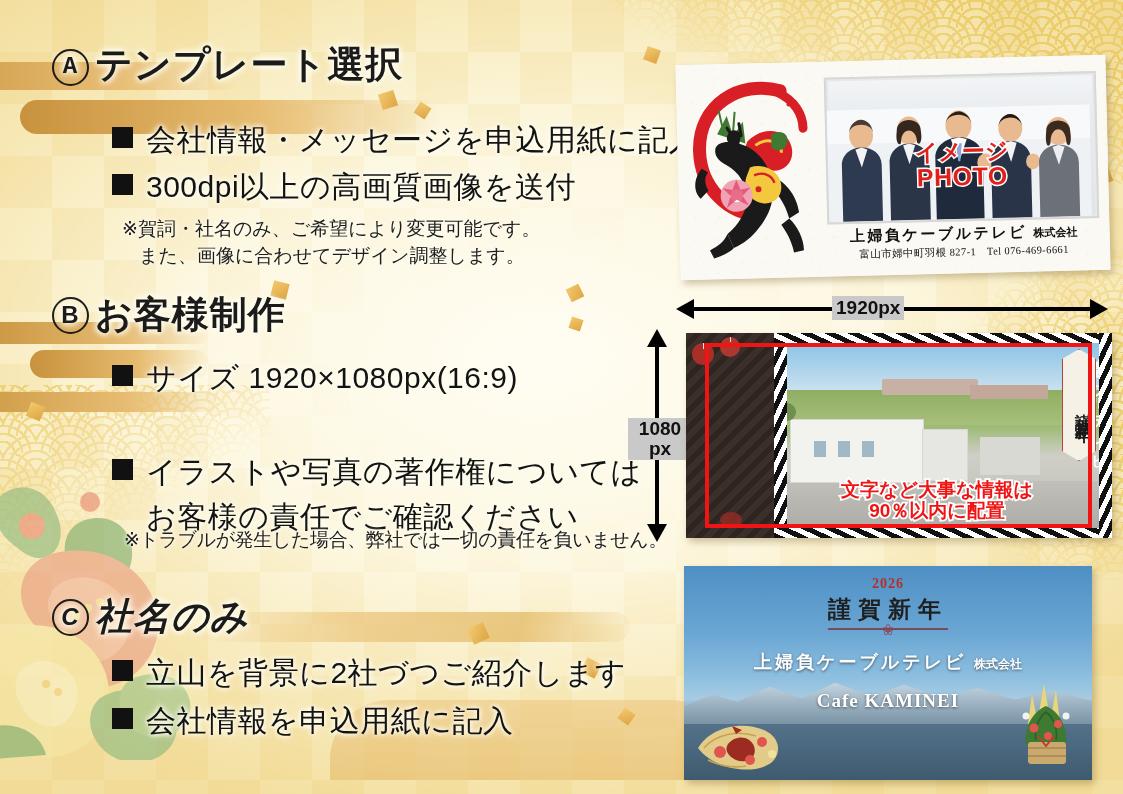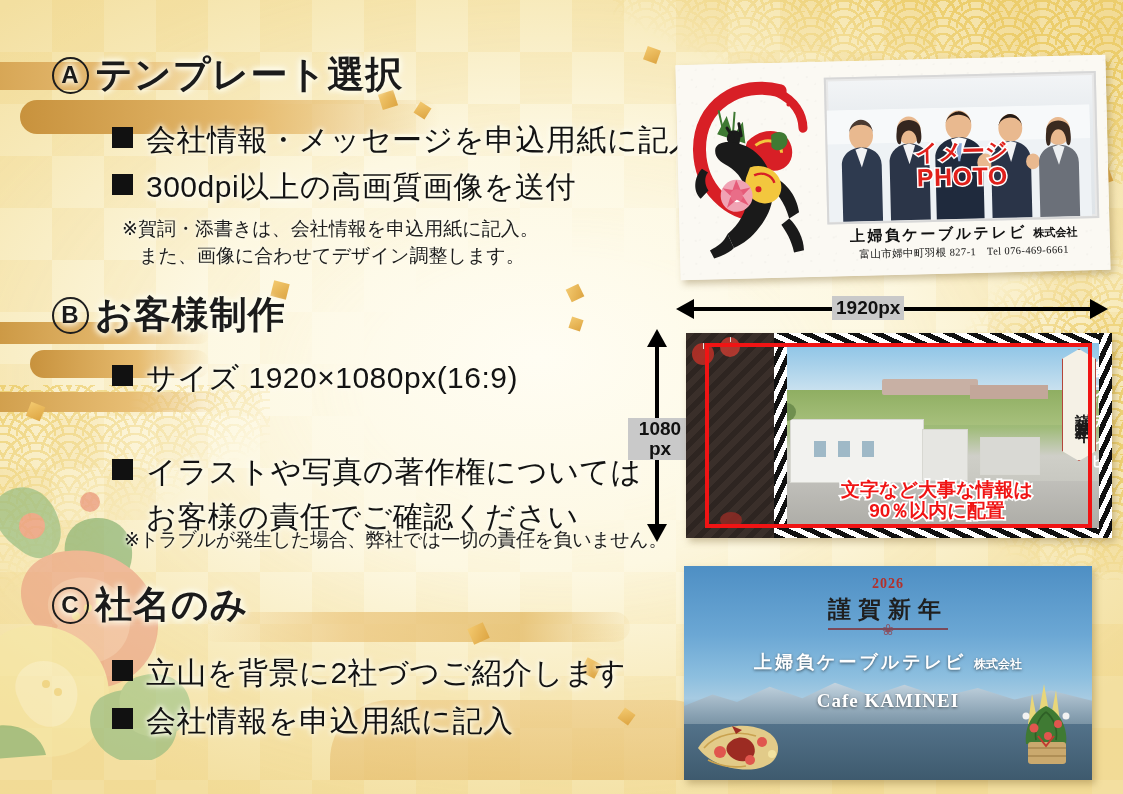--- a/index.html
+++ b/index.html
@@ -92,23 +92,23 @@
     font-size:37px;font-weight:bold;color:#1b1b1b;
     letter-spacing:1px;white-space:nowrap;
     text-shadow:0 0 6px #fffdf0,0 0 6px #fffdf0,0 0 10px #fffdf0;
   }
   .sec-head .circ{
     display:inline-block;width:33px;height:33px;line-height:31px;
     border:2.5px solid #1b1b1b;border-radius:50%;
     font-size:24px;text-align:center;vertical-align:4px;margin-right:6px;
     font-weight:bold;
   }
-  #head-a{top:50px;}
+  #head-a{top:40px;font-family:Liberation Mono, monospace;}
   #head-b{top:290px;}
-  #head-c{top:580px;}
+  #head-c{top:592px;font-style:italic;}
 
   .bullet{
     position:absolute;left:112px;
     font-size:30px;color:#131313;letter-spacing:.5px;white-space:nowrap;
     text-shadow:0 0 5px #fffdf0,0 0 5px #fffdf0,0 0 9px #fffdf0;
   }
   .bullet .sq{
     display:inline-block;width:21px;height:21px;background:#111;
     margin-right:13px;vertical-align:2px;
   }
@@ -298,21 +298,21 @@
     <div class="sec-head" id="head-a">
       <span class="circ">A</span><span>テンプレート選択</span>
     </div>
     <div class="bullet" style="top:120px;">
       <span class="sq"></span><span>会社情報・メッセージを申込用紙に記入</span>
     </div>
     <div class="bullet" style="top:167px;">
       <span class="sq"></span><span>300dpi以上の高画質画像を送付</span>
     </div>
     <div class="note" style="top:216px;">
-      <span>※賀詞・添書きは、会社情報を申込用紙に記入。</span>
+      <span>※賀詞・社名のみ、ご希望により変更可能です。</span>
       <span class="l2">また、画像に合わせてデザイン調整します。</span>
     </div>
 
     <div class="sec-head" id="head-b">
       <span class="circ">B</span><span>お客様制作</span>
     </div>
     <div class="bullet" style="top:358px;">
       <span class="sq"></span><span>サイズ 1920×1080px(16:9)</span>
     </div>
     <div class="bullet" style="top:452px;">

